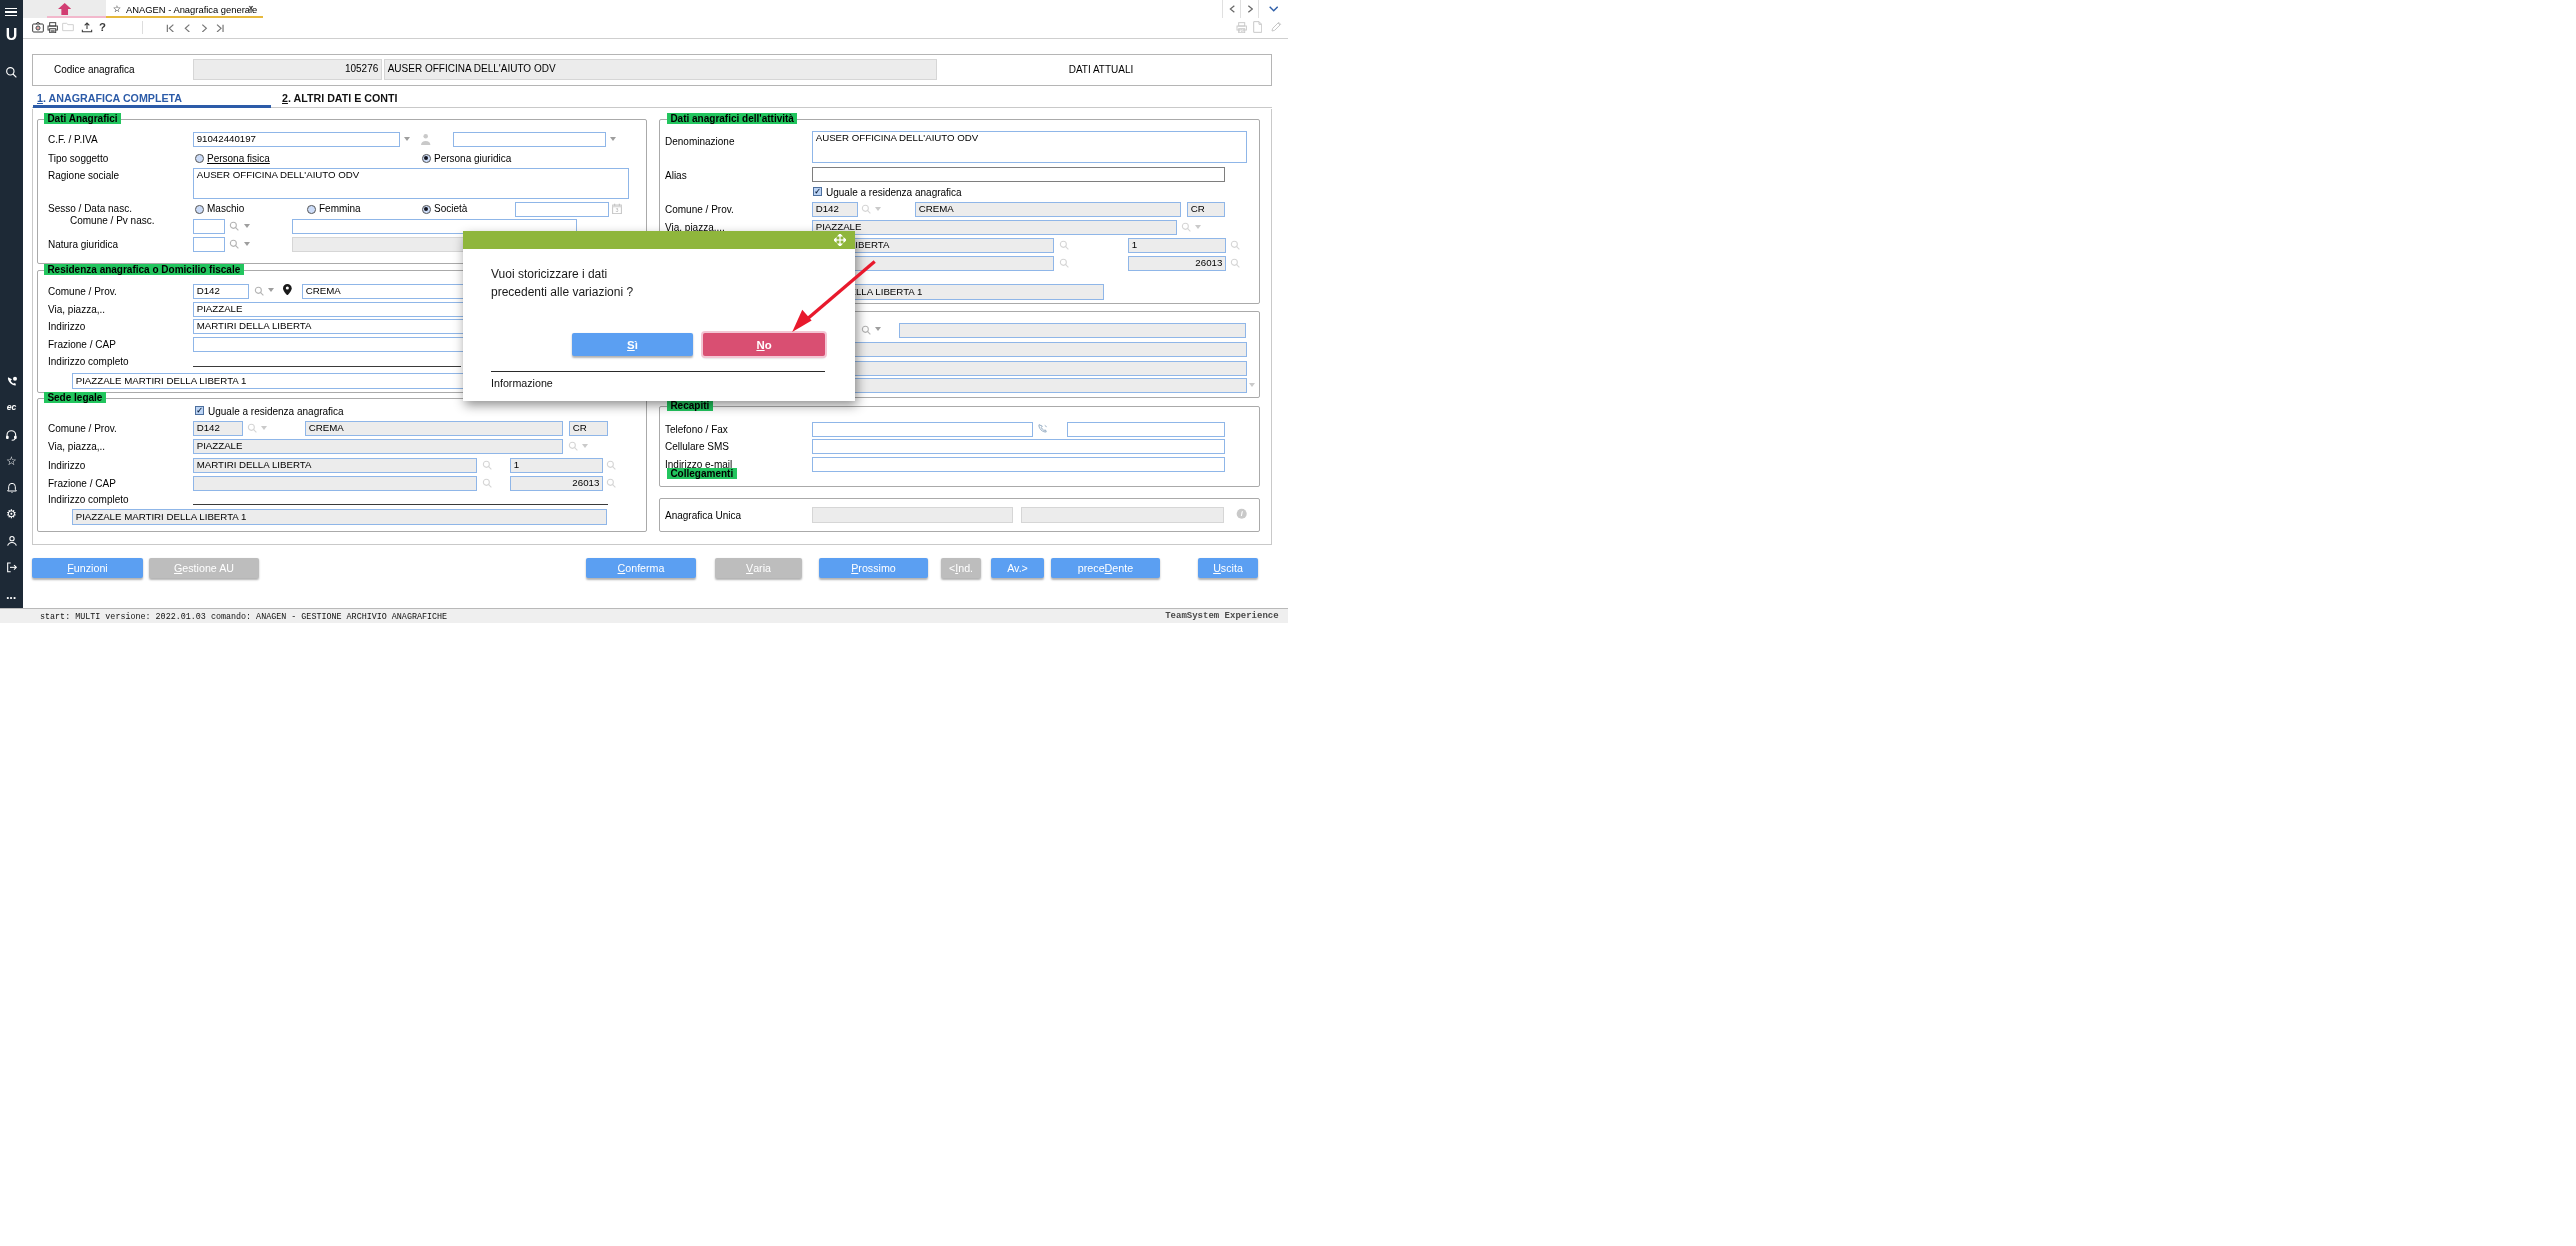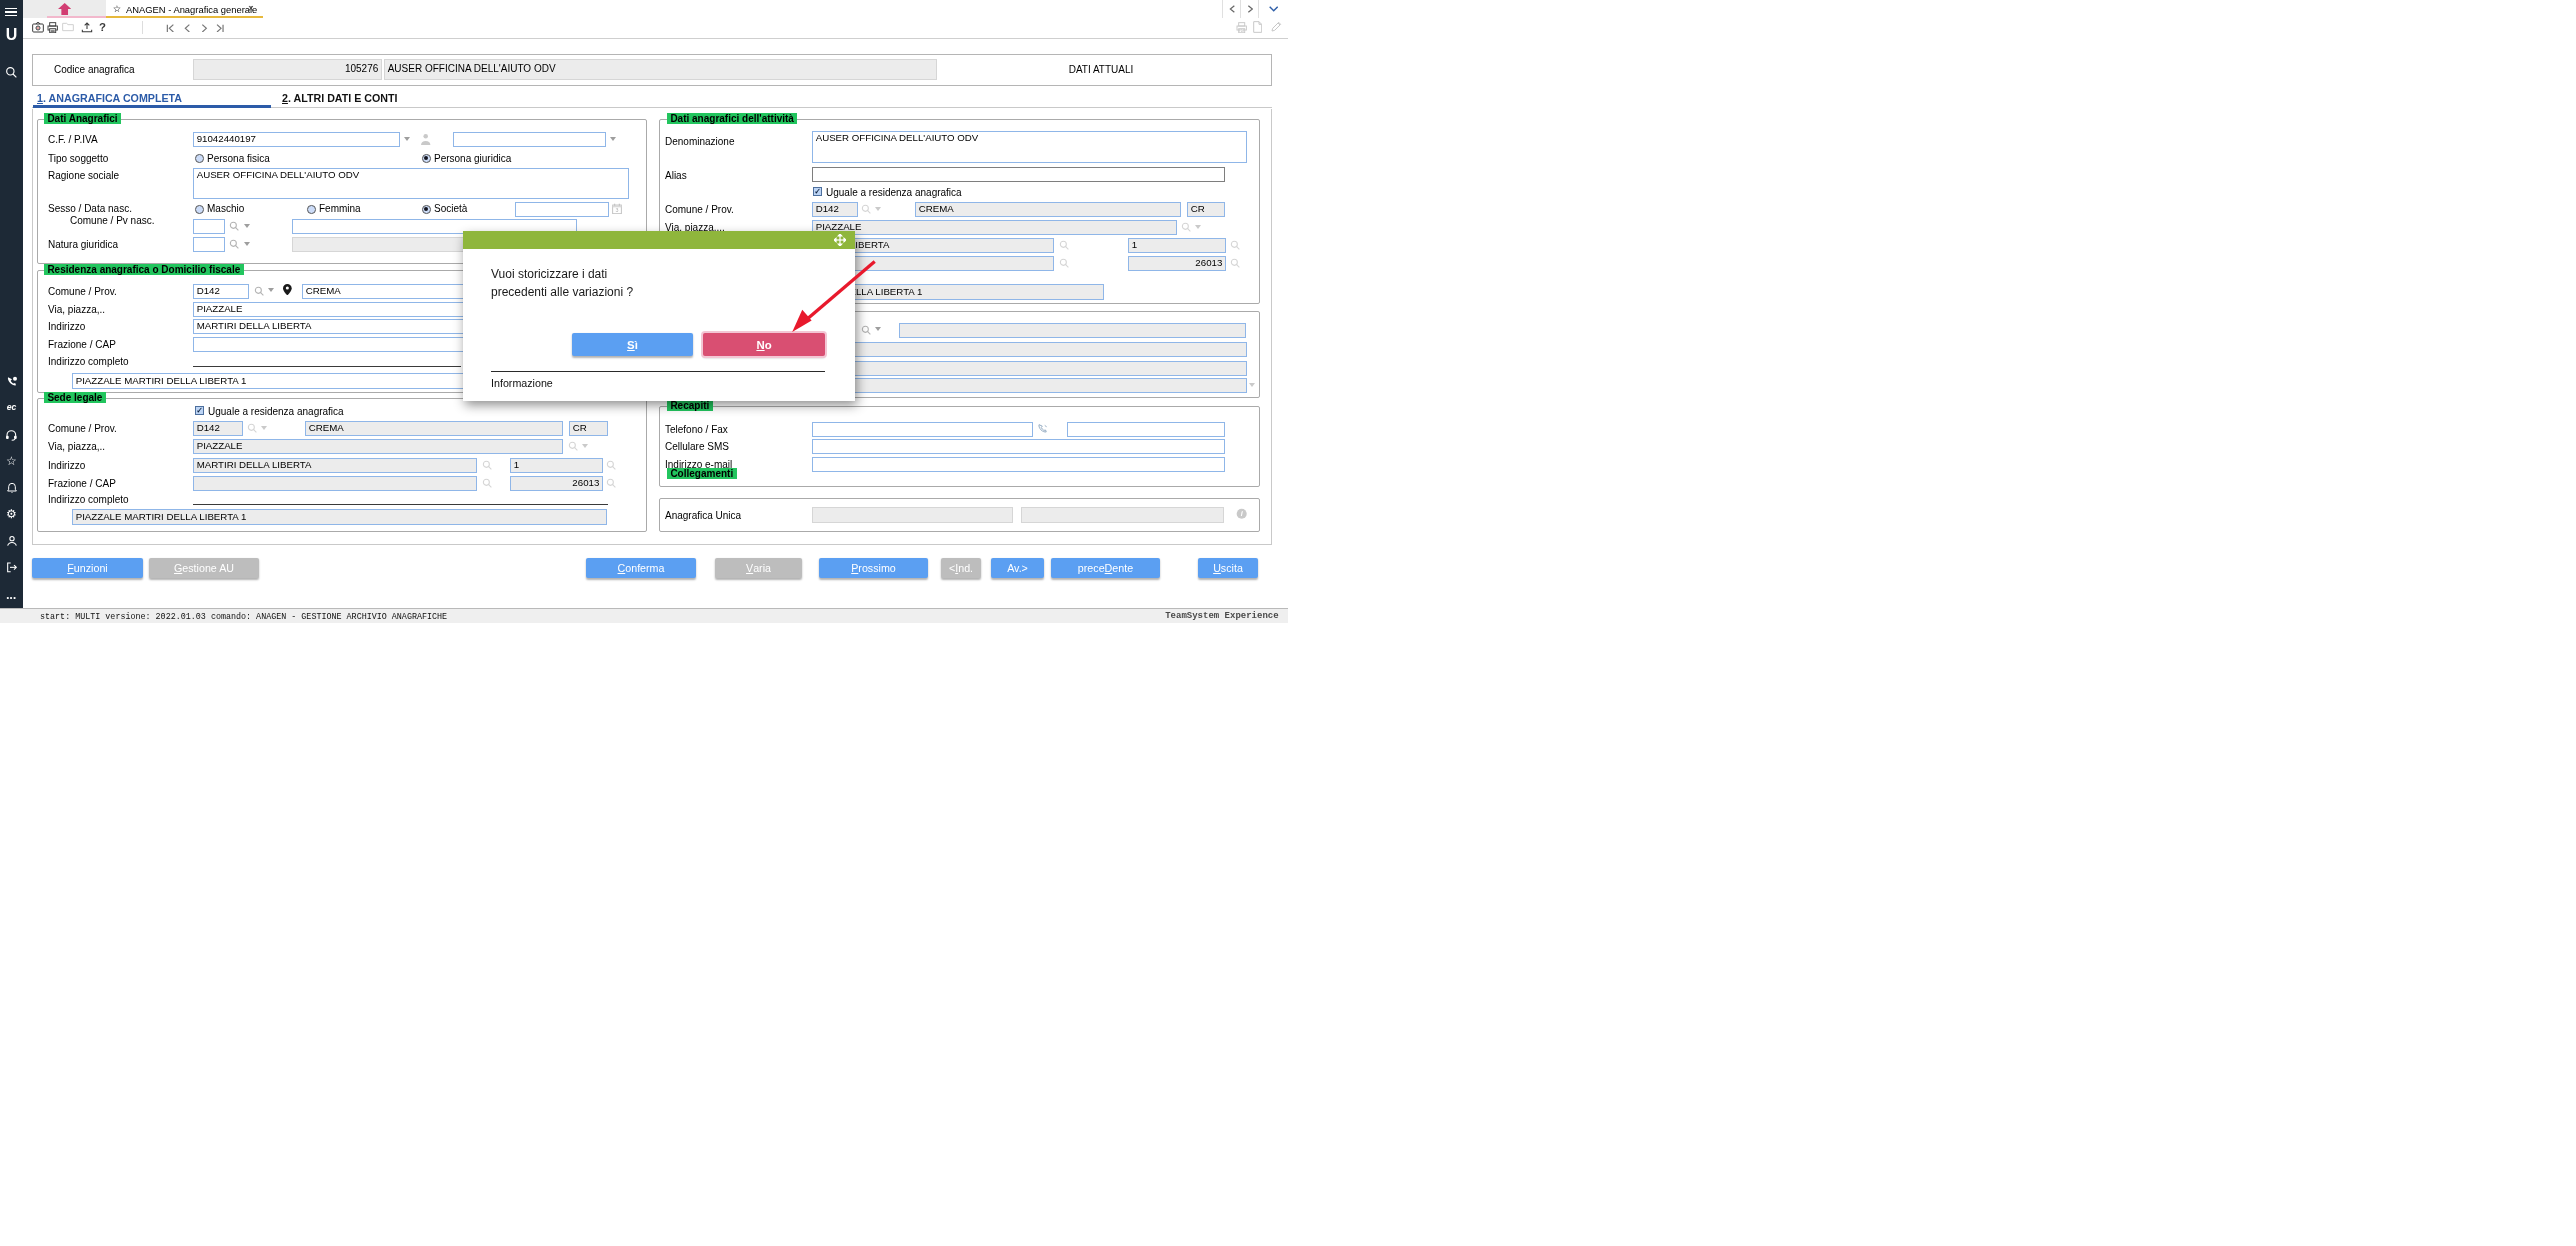--- a/index.html
+++ b/index.html
@@ -229,21 +229,21 @@
     <svg width="11.4" height="12.7" viewBox="0 0 17 19">
         <circle cx="8.5" cy="5" r="3.4" fill="#c9c9c9"></circle>
         <path d="M1.5 18c0-4 3-6.2 7-6.2s7 2.2 7 6.2z" fill="#c9c9c9"></path>
       </svg>
   </div>
   <div class="inp" style="left:453px;top:132px;width:153px;height:15.4px;"></div>
   <div class="caret" style="left:610px;top:137px;"></div>
 
   <div class="lbl" style="left:48px;top:153px;">Tipo soggetto</div>
   <div class="radio" style="left:195px;top:154px;"></div>
-  <div class="lbl" style="left:207px;top:153px;">Persona fisica</div>
+  <div class="lbl" style="left:207px;top:153px;text-decoration:underline;">Persona fisica</div>
   <div class="radio sel" style="left:422px;top:154px;"></div>
   <div class="lbl" style="left:434px;top:153px;">Persona giuridica</div>
 
   <div class="lbl" style="left:48px;top:170px;">Ragione sociale</div>
   <div class="inp ta" style="left:193px;top:168px;width:436px;height:31px;">AUSER OFFICINA DELL'AIUTO ODV</div>
 
   <div class="lbl" style="left:48px;top:203px;">Sesso / Data nasc.</div>
   <div class="radio" style="left:195px;top:205px;"></div>
   <div class="lbl" style="left:207px;top:203px;">Maschio</div>
   <div class="radio" style="left:307px;top:205px;"></div>

